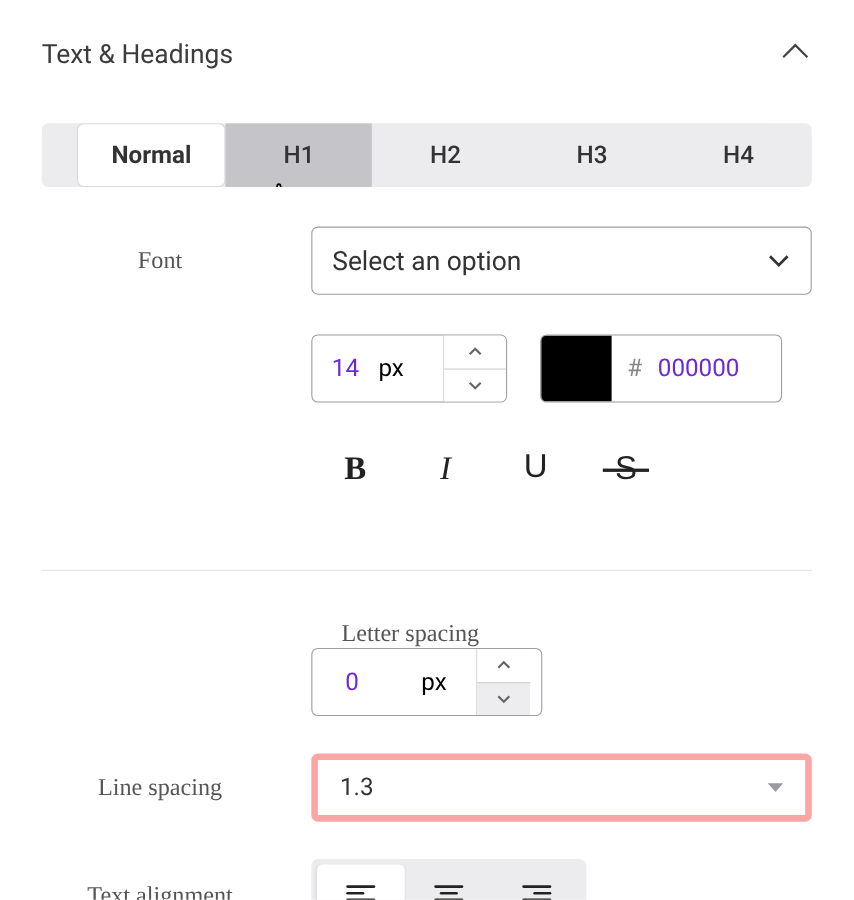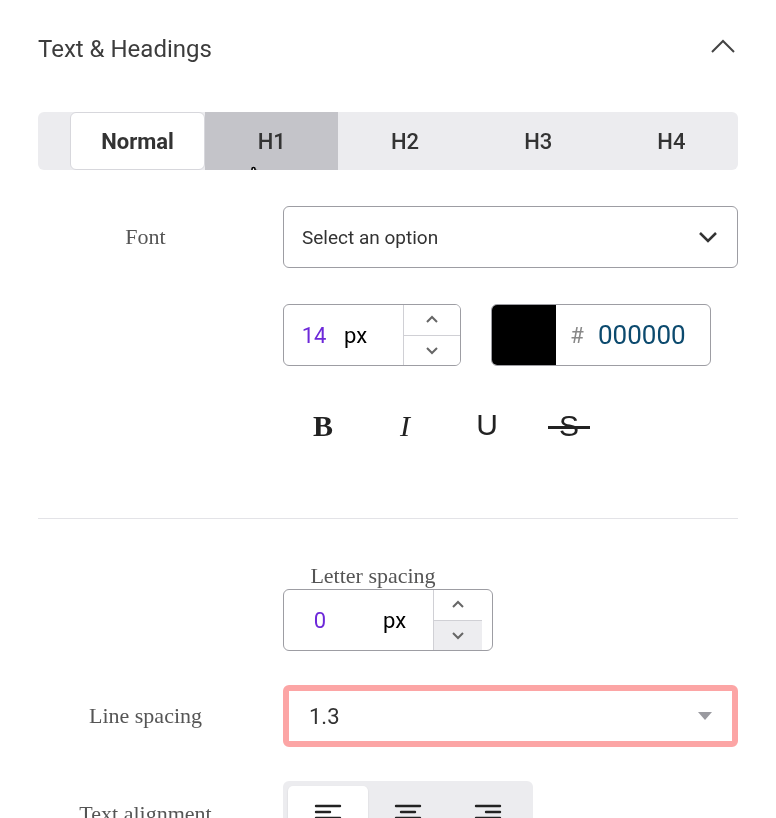--- a/index.html
+++ b/index.html
@@ -90,21 +90,21 @@
     position:relative;
     flex:1;
   }
   .select {
     height:62px;
     border:1px solid #9d9da3;
     border-radius:6px;
     display:flex;
     align-items:center;
     padding:0 18px;
-    font-size:19px;
+    font-size:24px;
     color:#333;
     justify-content:space-between;
     cursor:pointer;
     background:#fff;
   }
   .select .chev {
     width:22px; height:22px; stroke:#333; stroke-width:2.5; fill:none;
   }
 
   
@@ -170,22 +170,22 @@
     display:flex;
     align-items:center;
     justify-content:center;
     font-size:22px;
     color:#888;
   }
   .hex {
     width:112px;
     display:flex;
     align-items:center;
-    font-size:26px;
-    color:#0c4a6e;
+    font-size:22px;
+    color:#6d28d9;
   }
 
   
   .style-btns {
     display:flex;
     gap:46px;
     margin-top:24px;
     margin-bottom:56px;
     padding-left:22px;
   }

